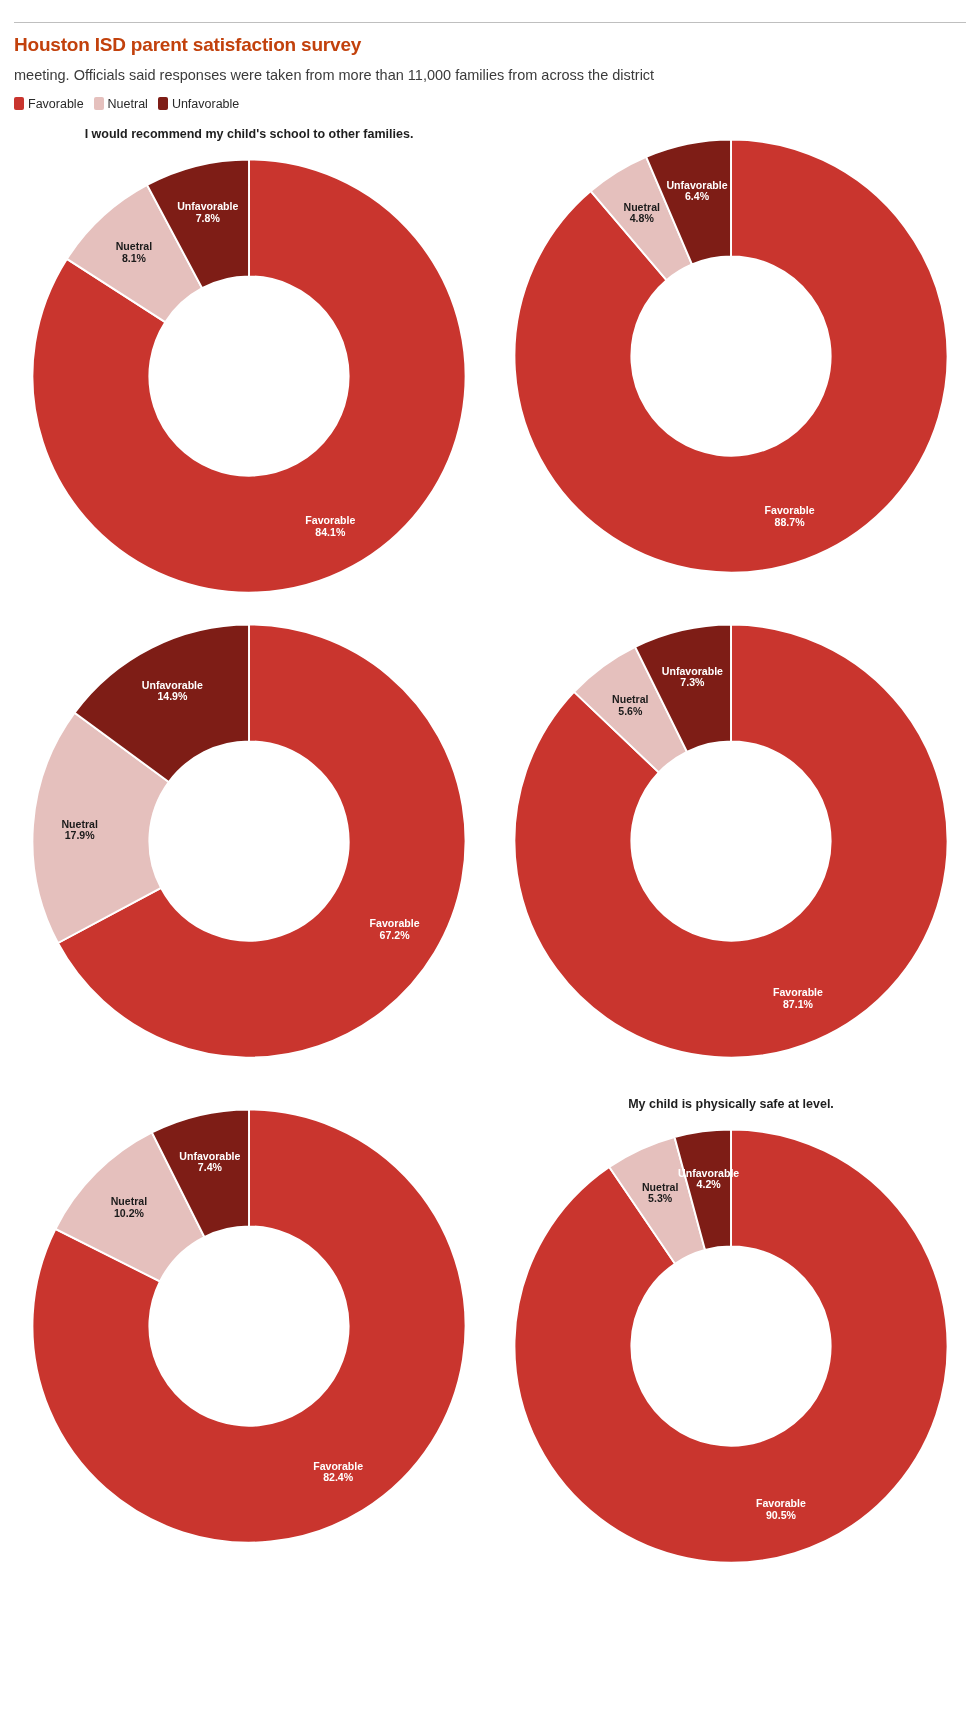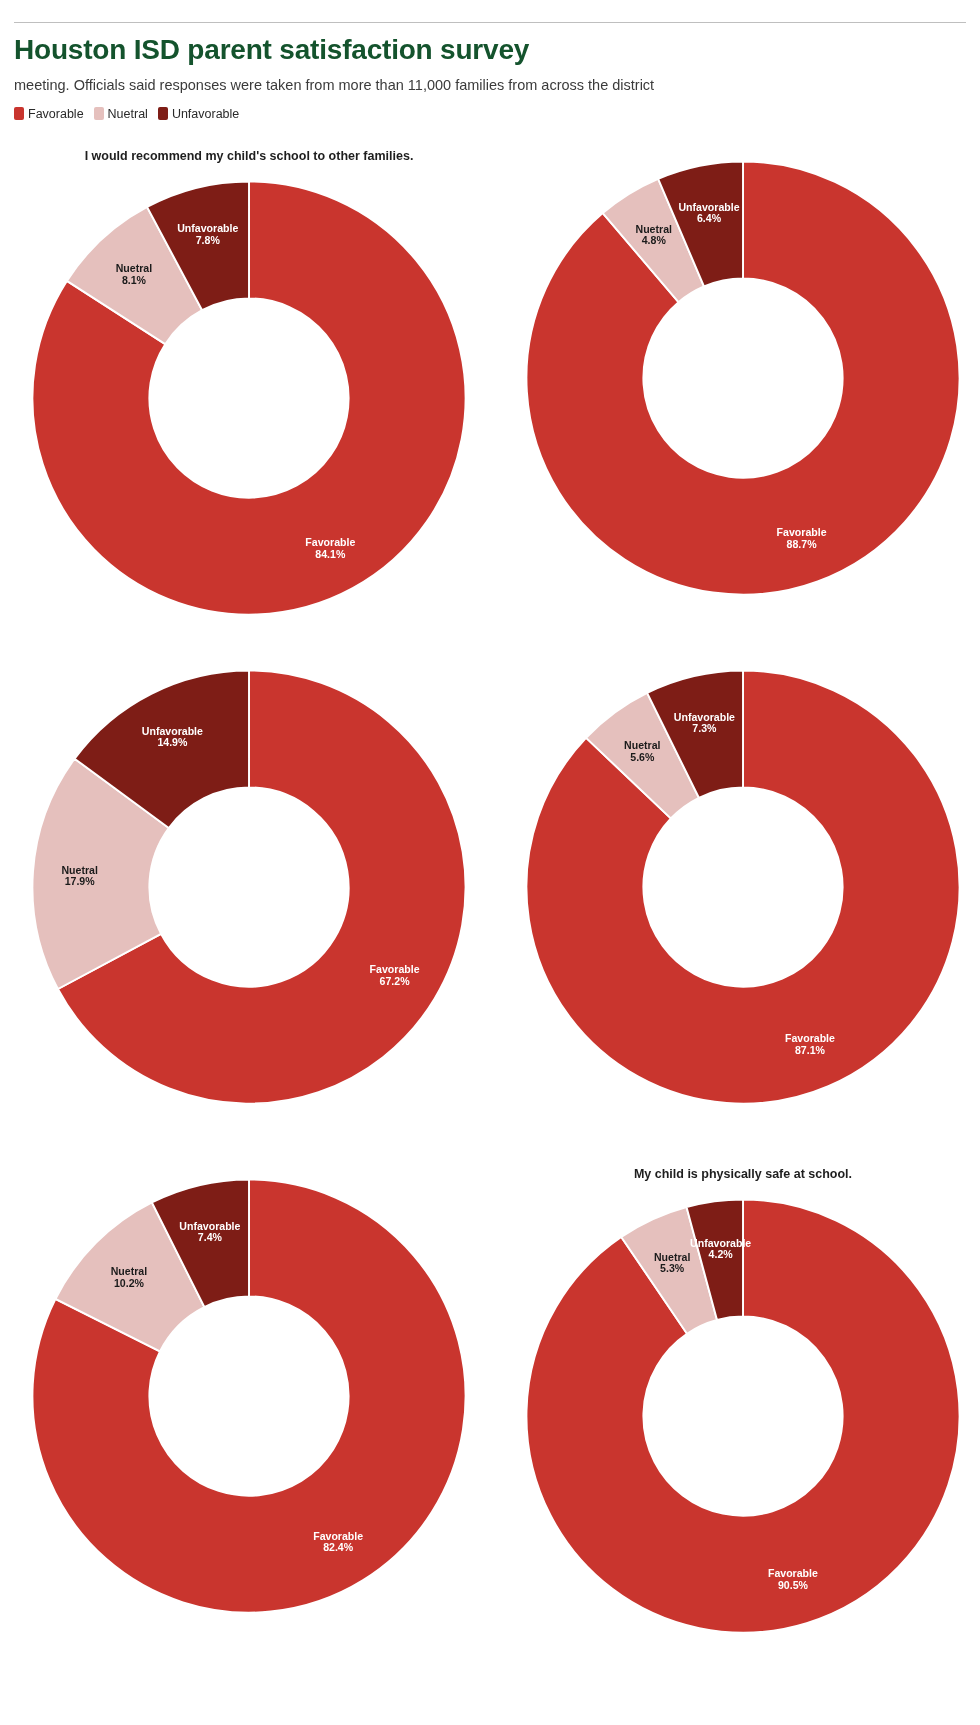--- a/index.html
+++ b/index.html
@@ -21,26 +21,26 @@
     position: relative;
     box-sizing: border-box;
     padding: 0 14px;
   }
   .top-rule {
     border-top: 1px solid #bfbfbf;
     margin: 22px 0 0 0;
     height: 0;
   }
   .headline {
-    font-size: 28px;
+    font-size: 19px;
     font-weight: bold;
     letter-spacing: -0.2px;
     margin: 12px 0 8px 0;
     line-height: 1.1;
-    color: #14532d;
+    color: #c2410c;
     font-family: "Liberation Sans", sans-serif;
   }
   .subhead {
     font-size: 14.5px;
     line-height: 1.45;
     color: #3b3b3b;
     margin: 9px 0 0 0;
     white-space: nowrap;
     width: 1010px;
   }
@@ -58,26 +58,25 @@
     align-items: center;
     gap: 4px;
   }
   .swatch {
     width: 10px;
     height: 13px;
     border-radius: 2px;
     display: inline-block;
   }
   .grid {
-    margin-top: 28px;
+    margin-top: 16px;
     display: grid;
     grid-template-columns: 470px 470px;
     column-gap: 12px;
     row-gap: 0;
-    gap: 24px;
   }
   .cell {
     position: relative;
     height: 485px;
     overflow: visible;
   }
   .cell-title {
     text-align: center;
     font-size: 12.5px;
     font-weight: bold;
@@ -233,21 +232,21 @@
               <text class="slice-label dark" x="110.266363798693" y="124.26636379869305" fill="#1b1b1b">10.2%</text>
             </g>
             <g>
               <text class="slice-label" x="194.3593051342493" y="65.34542266275292" fill="#ffffff">Unfavorable</text>
               <text class="slice-label" x="194.3593051342493" y="77.34542266275292" fill="#ffffff">7.4%</text>
             </g>
           </svg>
         </div>
       </div>
       <div class="cell">
-        <div class="cell-title">My child is physically safe at school.</div>
+        <div class="cell-title">My child is physically safe at level.</div>
         <div class="donut-wrap">
           <svg class="donut" width="470" height="462" viewBox="0 0 470 480">
             <path d="M 235 13 A 225 225 0 1 1 108.53123998327054 51.90687078822364 L 176.82437039230444 152.39716056258288 A 103.5 103.5 0 1 0 235 134.5 Z" fill="#c9352e" stroke="#ffffff" stroke-width="2"></path>
             <path d="M 108.53123998327054 51.90687078822364 A 225 225 0 0 1 176.31066108477305 20.789131262513393 L 208.0029040989956 138.08300038075618 A 103.5 103.5 0 0 0 176.82437039230444 152.39716056258288 Z" fill="#e5c0bd" stroke="#ffffff" stroke-width="2"></path>
             <path d="M 176.31066108477305 20.789131262513393 A 225 225 0 0 1 234.99999999999997 13 L 234.99999999999997 134.5 A 103.5 103.5 0 0 0 208.0029040989956 138.08300038075618 Z" fill="#7e1d16" stroke="#ffffff" stroke-width="2"></path>
             <g>
               <text class="slice-label" x="286.8687133709784" y="405.6018878104254" fill="#ffffff">Favorable</text>
               <text class="slice-label" x="286.8687133709784" y="417.6018878104254" fill="#ffffff">90.5%</text>
             </g>
             <g>

